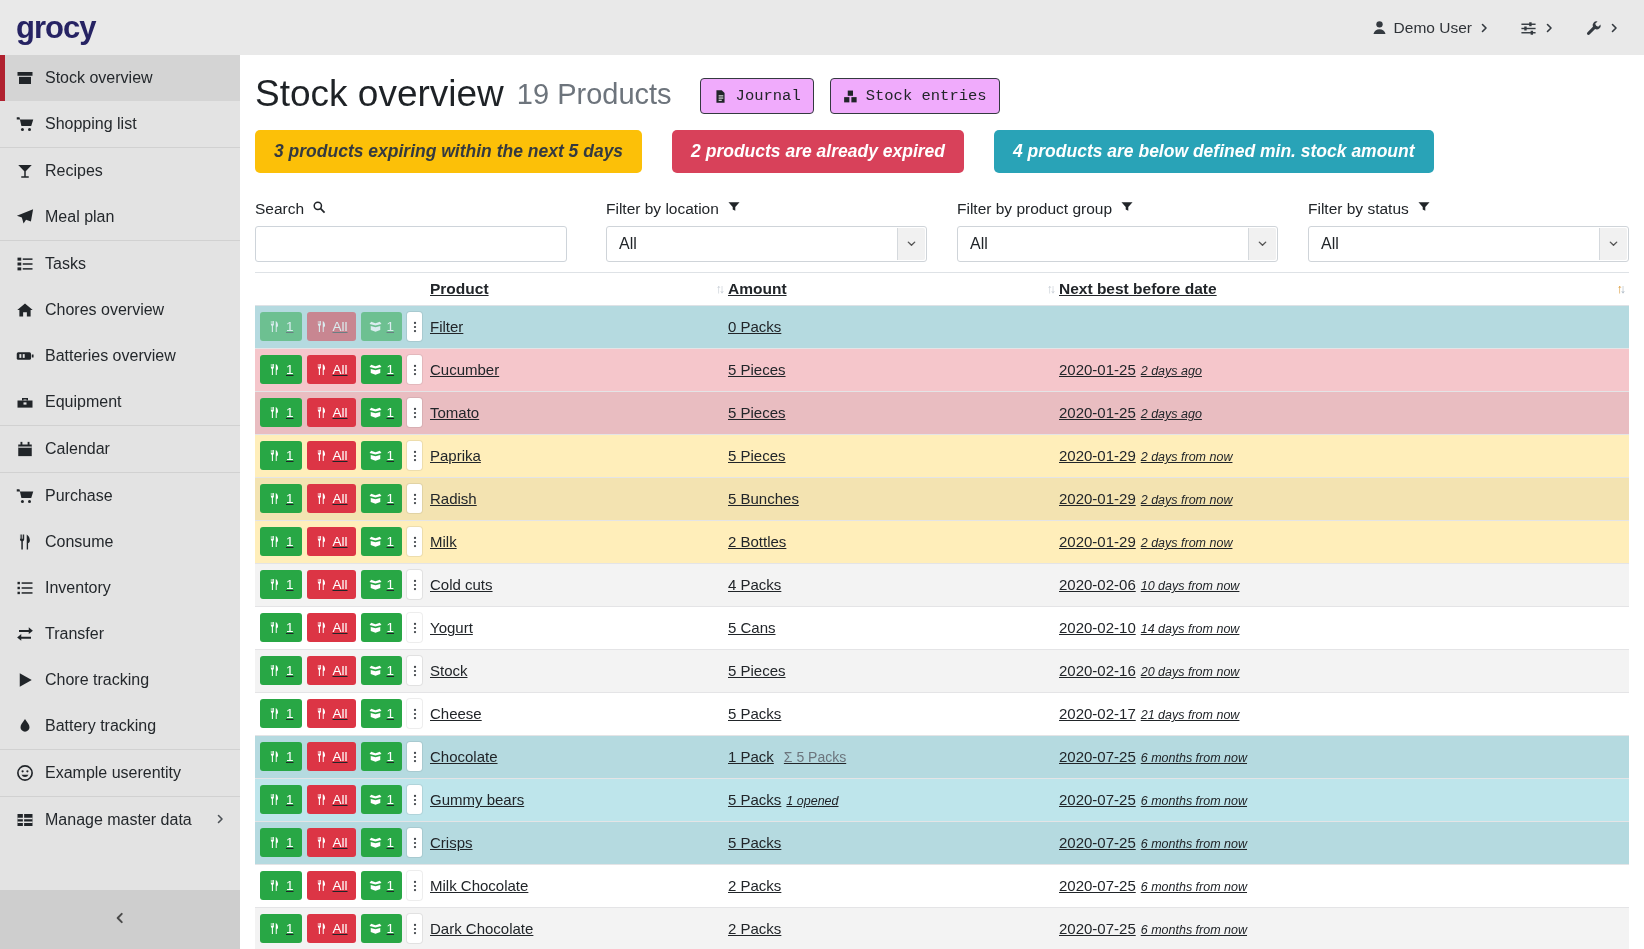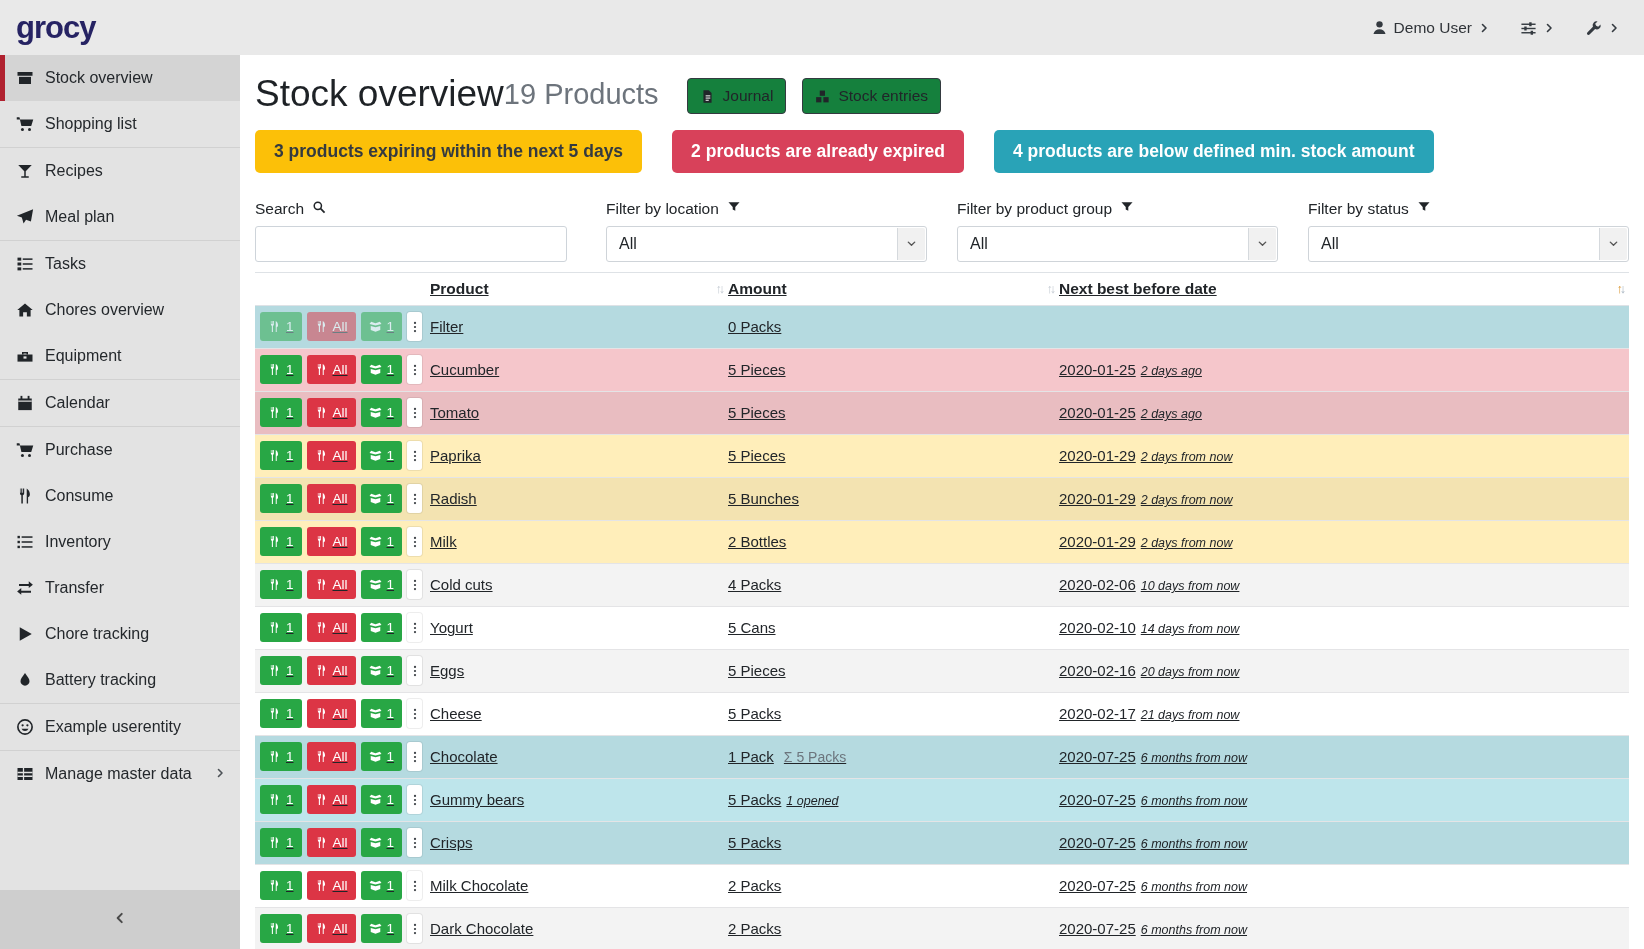--- a/index.html
+++ b/index.html
@@ -28,27 +28,27 @@
   .side-chev svg{width:12px;height:12px;color:#4d5257;}
   .collapse-bar{position:absolute;bottom:0;left:0;right:0;height:59px;background:#cecece;
                 display:flex;align-items:center;justify-content:center;cursor:pointer;}
   .collapse-bar svg{width:14px;height:14px;color:#4a4a4a;}
 
   
   .content{position:absolute;left:240px;top:55px;right:0;bottom:0;background:#fff;
            padding:19px 15px 0 15px;box-sizing:border-box;overflow:hidden;}
   .page-head{display:flex;align-items:center;}
   .page-title{font-size:37px;font-weight:500;color:#1e2226;margin:0;line-height:1.1;}
-  .subtitle{font-size:29px;color:#6d747c;}
+  .subtitle{font-size:29px;color:#6d747c;margin-left:13px;}
   .head-buttons{display:flex;gap:16px;margin-left:28px;margin-top:4px;}
-  .hbtn{display:flex;align-items:center;gap:8px;border:1px solid #343a40;border-radius:4px;background:#15803d;
-        padding:0 12px;height:36px;font-size:15.5px;color:#212529;cursor:pointer;font-family:Liberation Sans, sans-serif;}
+  .hbtn{display:flex;align-items:center;gap:8px;border:1px solid #343a40;border-radius:4px;background:#f0abfc;
+        padding:0 12px;height:36px;font-size:15.5px;color:#212529;cursor:pointer;font-family:Liberation Mono, monospace;}
   .hbtn svg{width:15px;height:15px;color:#212529;}
 
-  .pills{display:flex;gap:30px;margin-top:15px;}
+  .pills{display:flex;gap:30px;margin-top:15px;font-style:italic;}
   .pill{height:43px;display:flex;align-items:center;padding:0 19px;border-radius:5px;
         font-size:17.5px;font-weight:600;cursor:pointer;white-space:nowrap;}
 
   .filters{display:grid;grid-template-columns:repeat(4,1fr);column-gap:30px;margin-top:27px;}
   .flabel{display:flex;align-items:center;gap:8px;font-size:15.5px;color:#212529;}
   .flabel svg{width:14px;height:14px;color:#212529;}
   .search-input{margin-top:8px;height:34px;width:290px;border:1px solid #ced4da;border-radius:3px;
                 padding:0 10px;font-size:16px;font-family:inherit;box-sizing:content-box;}
   .fselect{margin-top:8px;height:36px;border:1px solid #cfd4d9;border-radius:3px;display:flex;align-items:center;
            position:relative;background:#fff;font-size:16px;padding-left:12px;cursor:pointer;box-sizing:border-box;}
@@ -191,20 +191,31 @@
           </span>
           <span>Tasks</span>
         </div>
         <div class="side-item">
           <span class="icon">
             <svg viewBox="0 0 24 24" fill="currentColor">
               <path d="M12 3.2 22.3 12h-2.8v8.5h-5v-5.6h-5v5.6h-5V12H1.7z"></path>
             </svg>
           </span>
           <span>Chores overview</span>
+        </div>
+        <div class="side-item">
+          <span class="icon">
+            <svg viewBox="0 0 24 24" fill="currentColor">
+              <rect x="1" y="7" width="19" height="10" rx="2"></rect>
+              <rect x="21" y="10" width="2.4" height="4"></rect>
+              <rect x="4.5" y="9.5" width="2.6" height="5" fill="#e3e3e3"></rect>
+              <rect x="9" y="9.5" width="2.6" height="5" fill="#e3e3e3"></rect>
+            </svg>
+          </span>
+          <span>Batteries overview</span>
         </div>
         <div class="side-item">
           <span class="icon">
             <svg viewBox="0 0 24 24" fill="currentColor">
               <path d="M2 10h20v9.5H2z"></path>
               <path d="M8 10V6.5h8V10h-2V8.5h-4V10z"></path>
               <rect x="10" y="12.5" width="4" height="3" fill="#e3e3e3"></rect>
             </svg>
           </span>
           <span>Equipment</span>
@@ -826,21 +837,21 @@
                   <span style="display:flex">
                     <svg viewBox="0 0 24 24" fill="currentColor" style="width:14px;height:14px">
                       <circle cx="12" cy="5" r="1.9"></circle>
                       <circle cx="12" cy="12" r="1.9"></circle>
                       <circle cx="12" cy="19" r="1.9"></circle>
                     </svg>
                   </span>
                 </button>
               </div>
             </td>
-            <td>Eggs</td>
+            <td>Stock</td>
             <td><span>5 Pieces</span></td>
             <td><span>2020-02-16</span><span class="note">20 days from now</span></td>
           </tr>
           <tr class="even">
             <td class="td-actions">
               <div class="btn-row">
                 <button class="rbtn green">
                   <span style="display:flex">
                     <svg viewBox="0 0 24 24" fill="currentColor">
                       <path d="M5.3 2v6.3c0 1.2.7 2.2 1.8 2.6V22h2V10.9c1.1-.4 1.8-1.4 1.8-2.6V2H9.4v5.5h-1V2H7v5.5H6V2z"></path>

